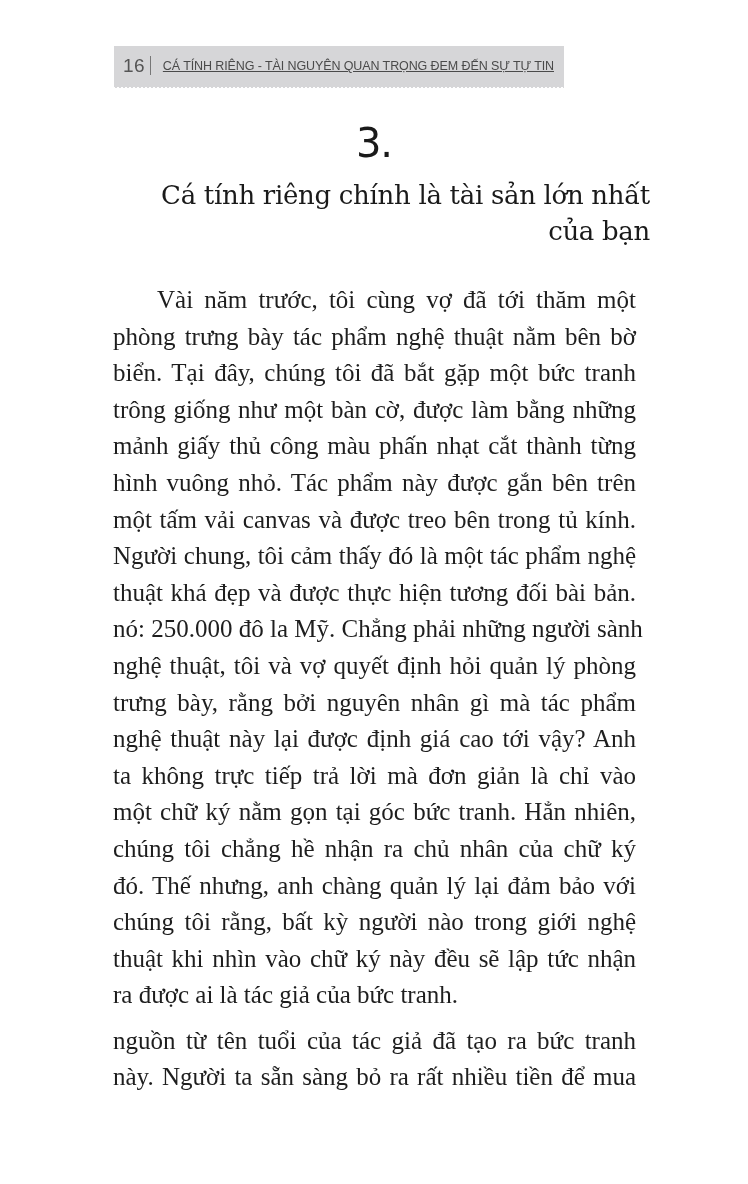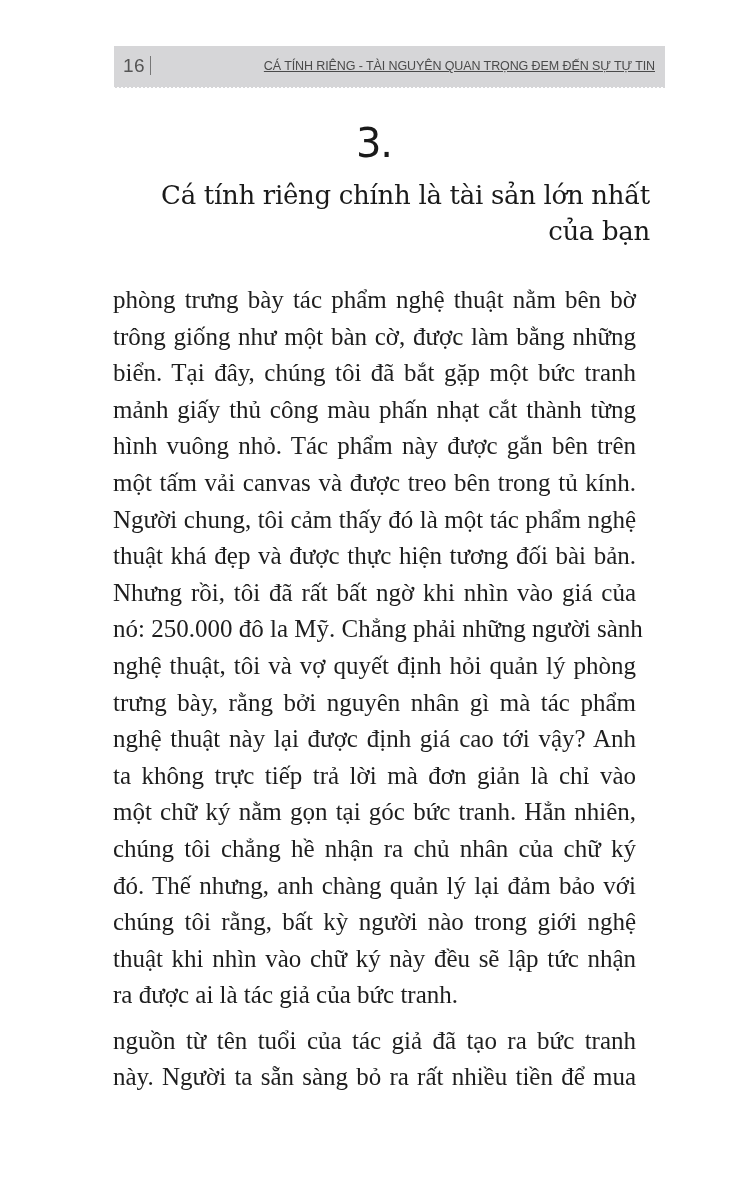--- a/index.html
+++ b/index.html
@@ -11,21 +11,21 @@
       width: 748px;
       height: 1184px;
       position: relative;
       overflow: hidden;
       color: #1e1e1e;
     }
     .running-header {
       position: absolute;
       left: 114px;
       top: 46px;
-      width: 551px;
+      width: 450px;
       height: 40px;
       background: #d6d6d8;
       font-family: "Liberation Sans", sans-serif;
       color: #4a4a4a;
     }
     .running-header::after {
       content: "";
       position: absolute;
       left: 0;
       right: 0;
@@ -127,29 +127,29 @@
 
 <div class="chapter-number">3.</div>
 
 <div class="chapter-title">
   <span>Cá tính riêng chính là tài sản lớn nhất</span>
   <span>của bạn</span>
 </div>
 
 <div class="body-text">
   <div class="para">
+    <span class="line first">Vài năm trước, tôi cùng vợ đã tới thăm một</span>
     <span class="line">phòng trưng bày tác phẩm nghệ thuật nằm bên bờ</span>
+    <span class="line">biển. Tại đây, chúng tôi đã bắt gặp một bức tranh</span>
     <span class="line">trông giống như một bàn cờ, được làm bằng những</span>
-    <span class="line">biển. Tại đây, chúng tôi đã bắt gặp một bức tranh</span>
     <span class="line">mảnh giấy thủ công màu phấn nhạt cắt thành từng</span>
     <span class="line">hình vuông nhỏ. Tác phẩm này được gắn bên trên</span>
     <span class="line">một tấm vải canvas và được treo bên trong tủ kính.</span>
     <span class="line">Người chung, tôi cảm thấy đó là một tác phẩm nghệ</span>
     <span class="line">thuật khá đẹp và được thực hiện tương đối bài bản.</span>
-    <span class="line">Nhưng rồi, tôi đã rất bất ngờ khi nhìn vào giá của</span>
     <span class="line">nó: 250.000 đô la Mỹ. Chẳng phải những người sành</span>
     <span class="line">nghệ thuật, tôi và vợ quyết định hỏi quản lý phòng</span>
     <span class="line">trưng bày, rằng bởi nguyên nhân gì mà tác phẩm</span>
     <span class="line">nghệ thuật này lại được định giá cao tới vậy? Anh</span>
     <span class="line">ta không trực tiếp trả lời mà đơn giản là chỉ vào</span>
     <span class="line">một chữ ký nằm gọn tại góc bức tranh. Hẳn nhiên,</span>
     <span class="line">chúng tôi chẳng hề nhận ra chủ nhân của chữ ký</span>
     <span class="line">đó. Thế nhưng, anh chàng quản lý lại đảm bảo với</span>
     <span class="line">chúng tôi rằng, bất kỳ người nào trong giới nghệ</span>
     <span class="line">thuật khi nhìn vào chữ ký này đều sẽ lập tức nhận</span>

